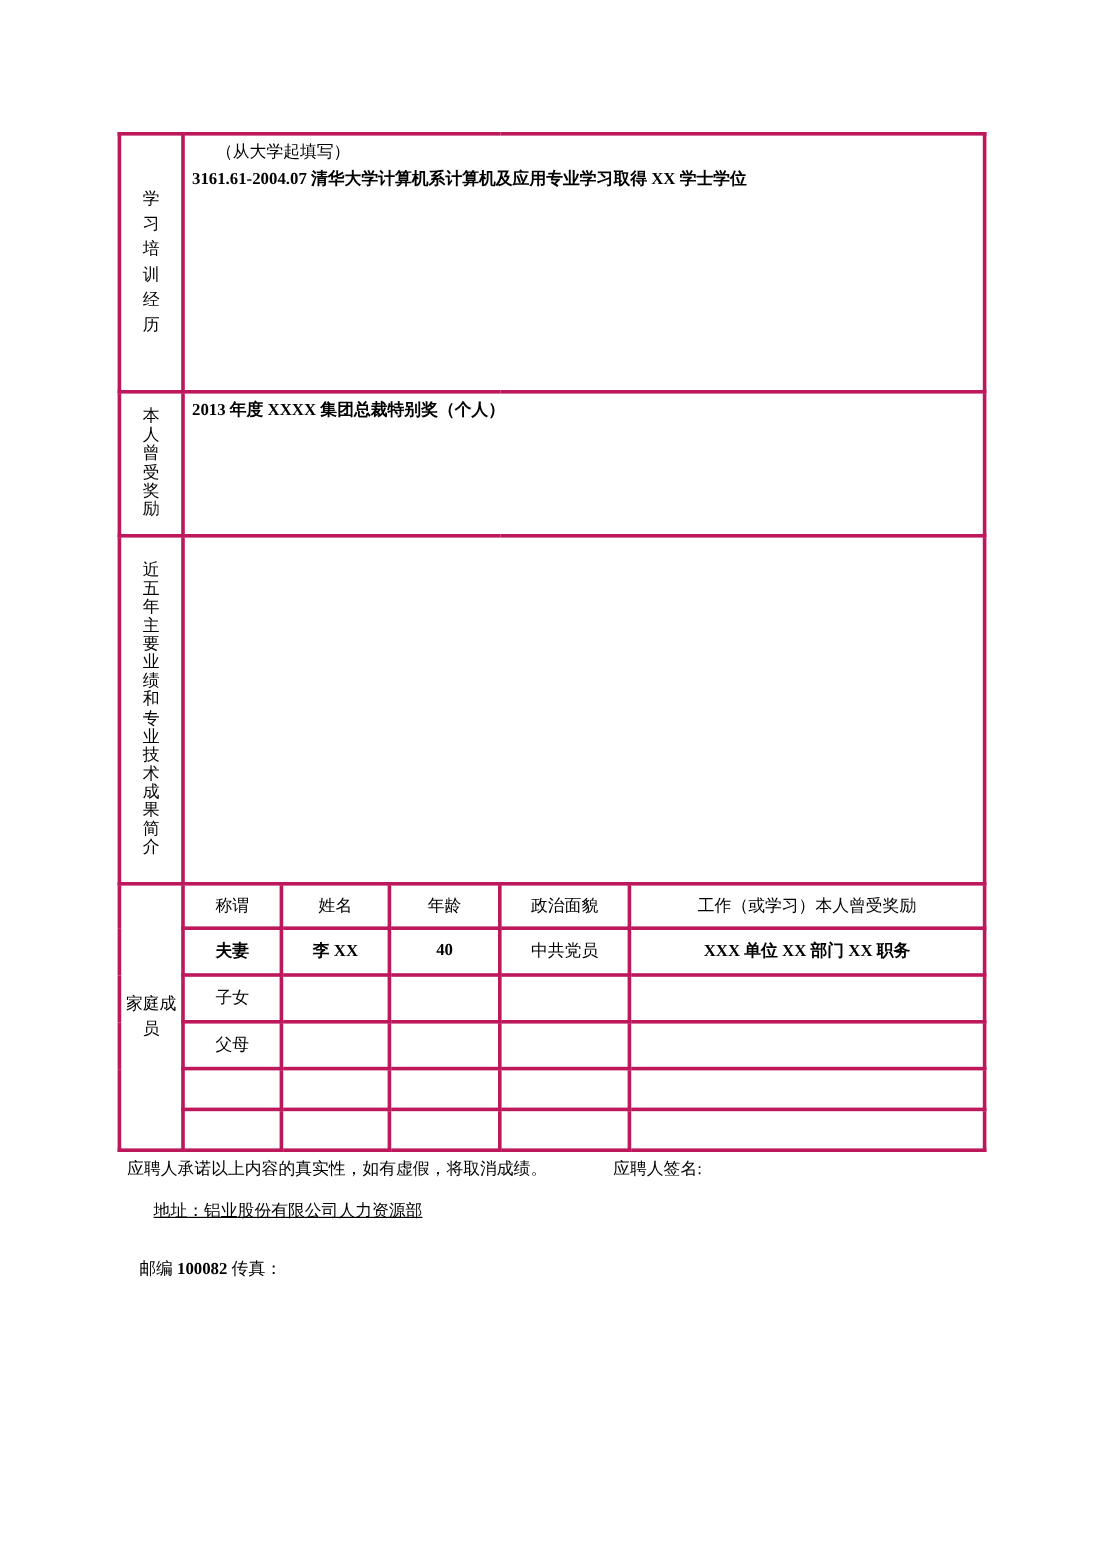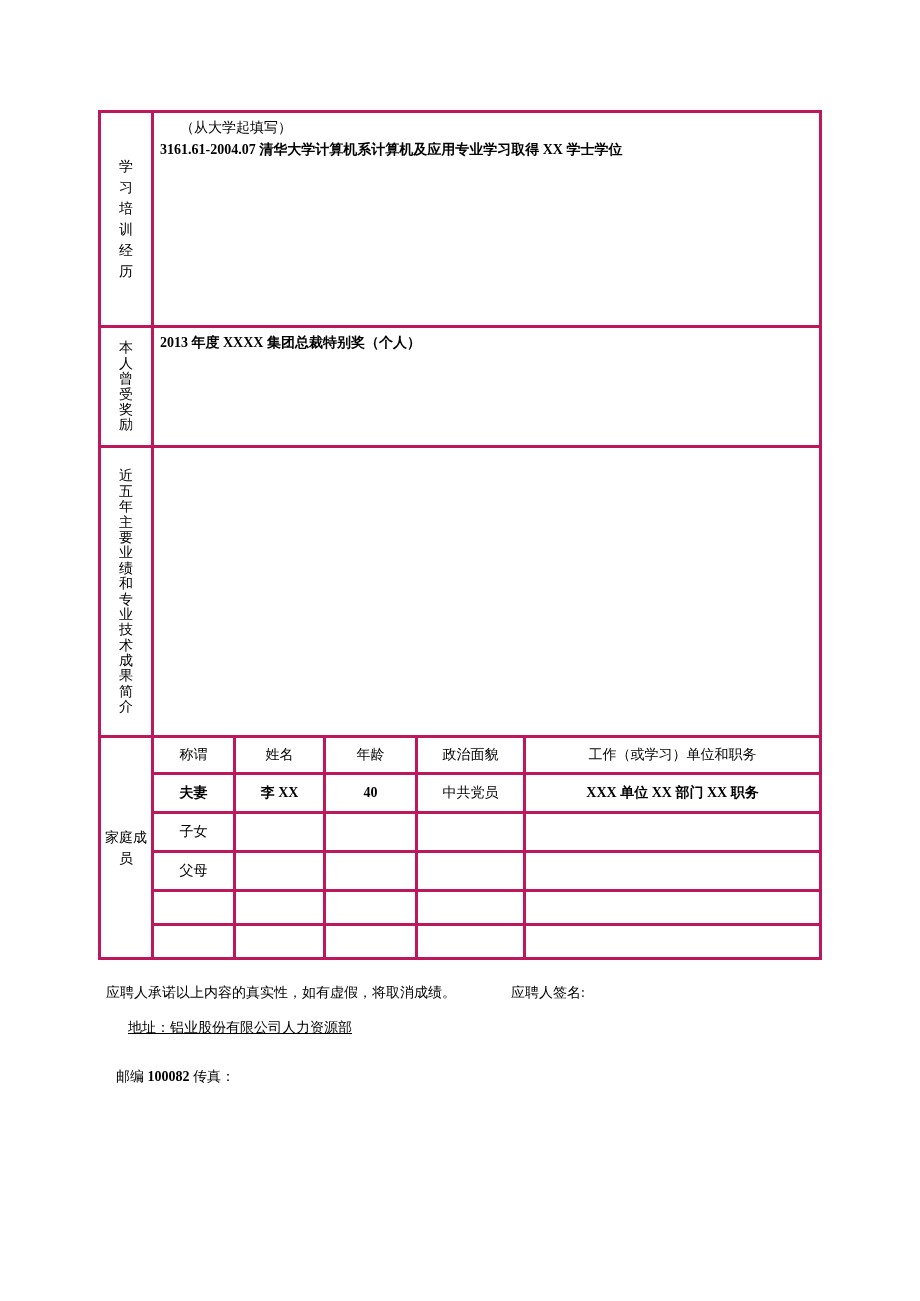--- a/index.html
+++ b/index.html
@@ -58,21 +58,21 @@
       padding: 9px 4px;
       height: 34px;
     }
     .col-relation { width: 82px; }
     .col-name { width: 90px; }
     .col-age { width: 92px; }
     .col-political { width: 108px; }
     .col-work { }
     .bold { font-weight: bold; }
     .footer-line {
-      margin-top: 20px;
+      margin-top: 2px;
       padding-left: 8px;
       line-height: 1.8;
     }
     .footer-line2 {
       margin-top: 10px;
       padding-left: 30px;
       line-height: 1.8;
       text-decoration: underline;
     }
     .footer-line3 {
@@ -121,21 +121,21 @@
 
   <tr class="family-header">
     <td class="label-cell" rowspan="6" style="vertical-align:middle;">
       <div>家庭成</div>
       <div>员</div>
     </td>
     <td class="col-relation">称谓</td>
     <td class="col-name">姓名</td>
     <td class="col-age">年龄</td>
     <td class="col-political">政治面貌</td>
-    <td class="col-work">工作（或学习）单位和职务</td>
+    <td class="col-work">工作（或学习）本人曾受奖励</td>
   </tr>
 
   <tr class="family-row bold">
     <td>夫妻</td>
     <td>李 XX</td>
     <td>40</td>
     <td style="font-weight:normal;">中共党员</td>
     <td>XXX 单位 XX 部门 XX 职务</td>
   </tr>
 

